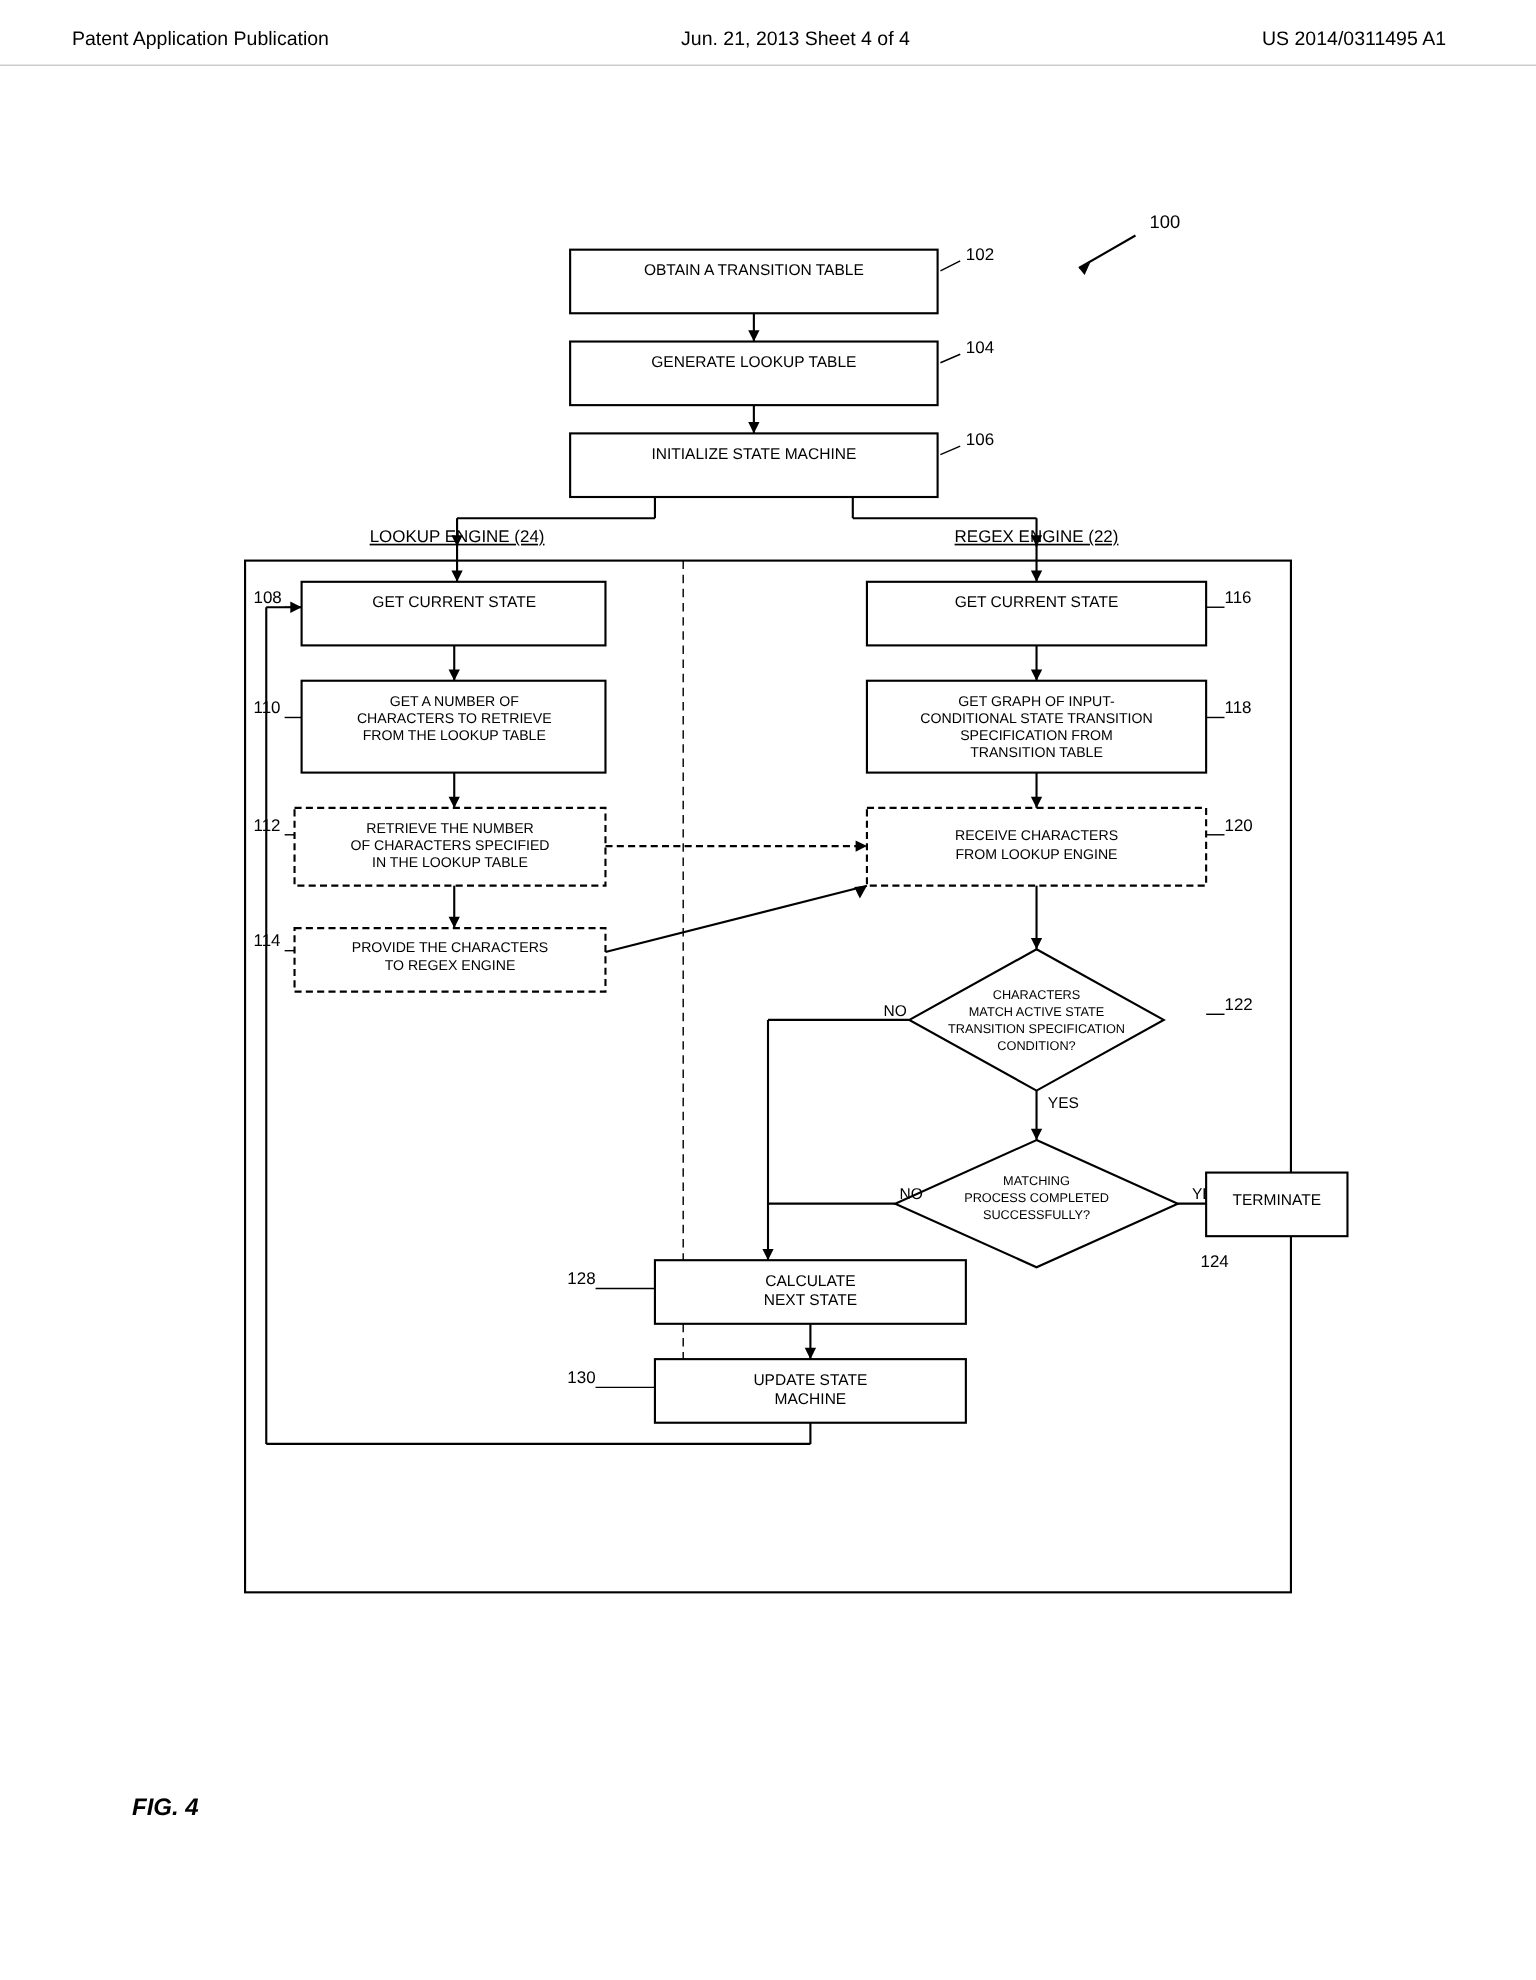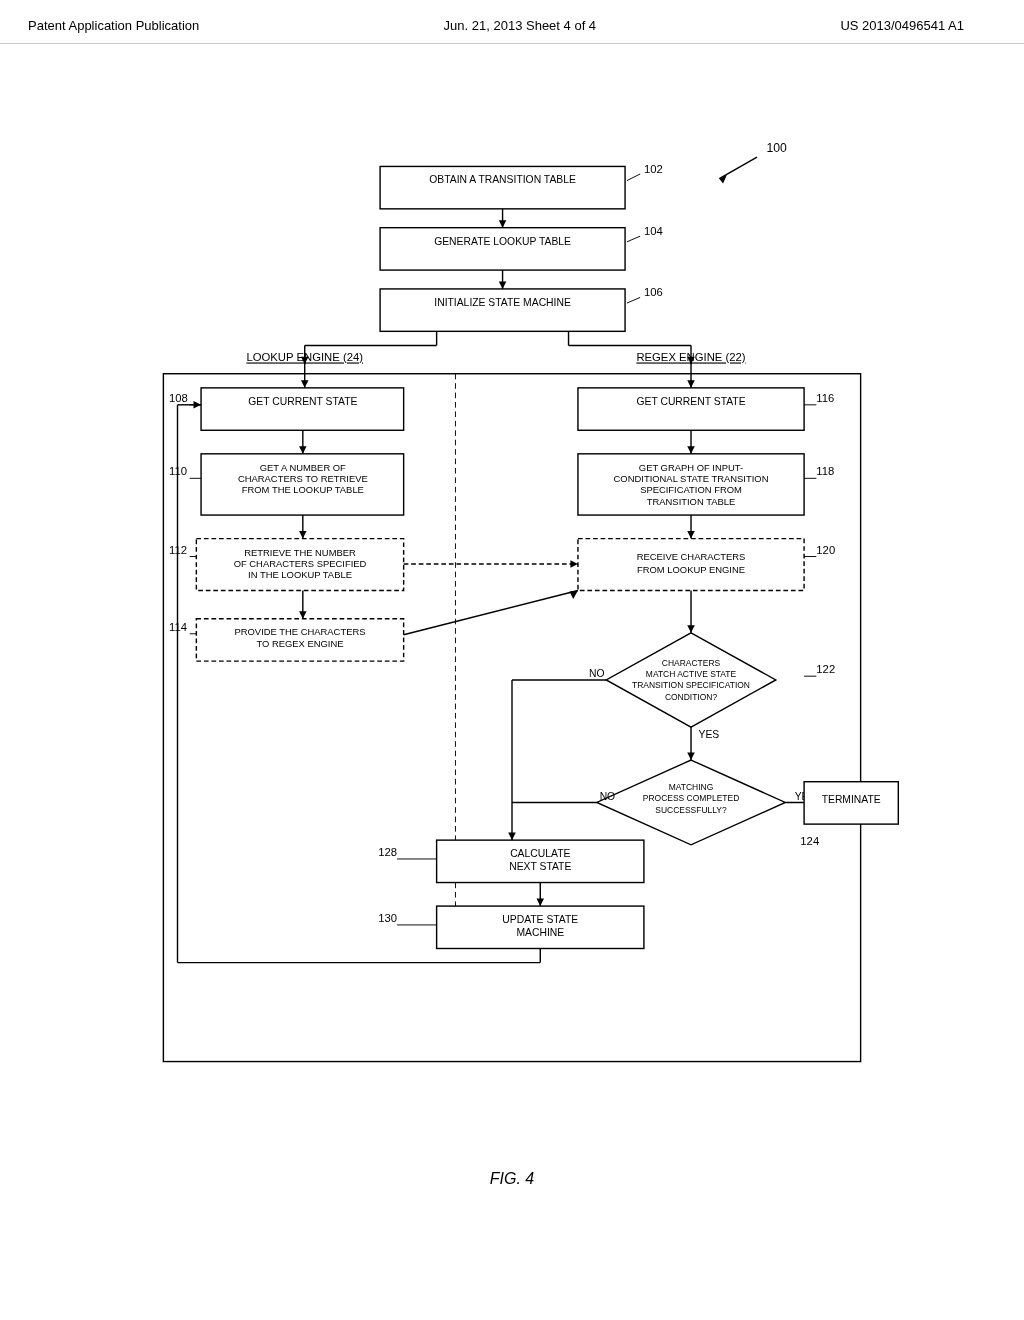--- a/index.html
+++ b/index.html
@@ -9,51 +9,50 @@
       width: 1024px;
       min-height: 1320px;
       position: relative;
       overflow: hidden;
     }
 
     .page-header {
       display: flex;
       justify-content: space-between;
       align-items: center;
-      padding: 18px 60px 10px 28px;
+      padding: 18px 60px 10px 48px;
       font-size: 13px;
       border-bottom: 1px solid #ccc;
     }
 
     .diagram-area {
       position: relative;
       width: 100%;
       padding: 20px 88px;
     }
 
     svg.flowchart {
       width: 100%;
       height: 1100px;
     }
 
     .fig-caption {
-      text-align: center;
       font-style: italic;
-      font-weight: normal;
+      font-weight: bold;
       font-size: 16px;
-      margin-top: 2px;
+      margin-top: 28px;
     }
   </style>
 </head>
 <body>
 
 <div class="page-header">
   <span>Patent Application Publication</span>
   <span>Jun. 21, 2013   Sheet 4 of 4</span>
-  <span>US 2013/0496541 A1</span>
+  <span>US 2014/0311495 A1</span>
 </div>
 
 <div class="diagram-area">
   <svg class="flowchart" viewBox="0 0 900 1080">
 
     <text x="720" y="50" font-size="13" font-family="Arial">100</text>
     <line x1="710" y1="55" x2="670" y2="78" stroke="black" stroke-width="1.5"></line>
     <polygon points="670,78 678,74 674,83" fill="black"></polygon>
 
     <rect x="310" y="65" width="260" height="45" fill="white" stroke="black" stroke-width="1.5"></rect>

